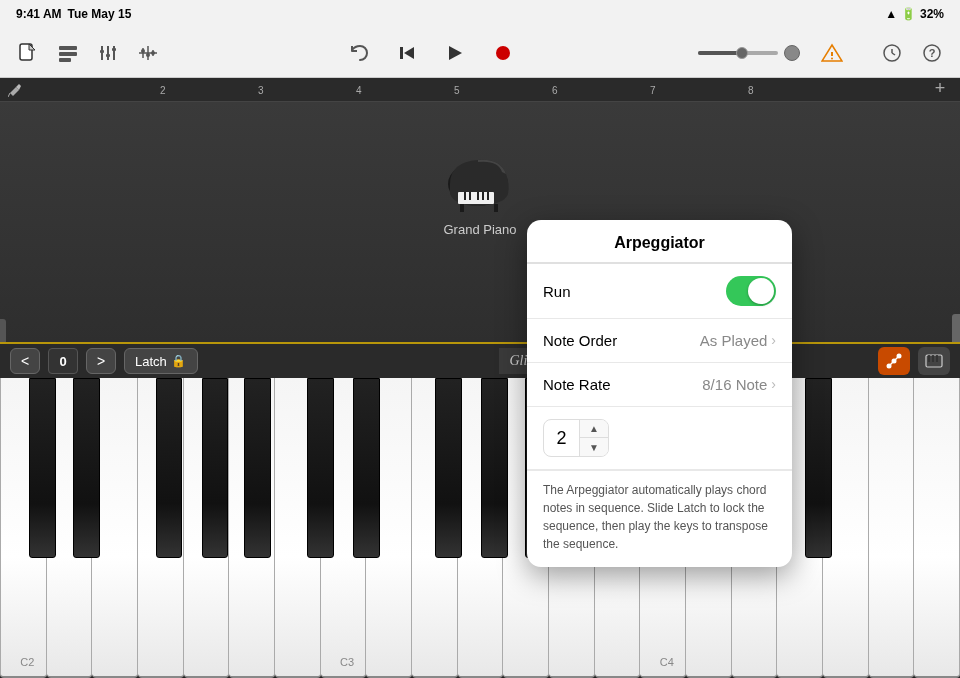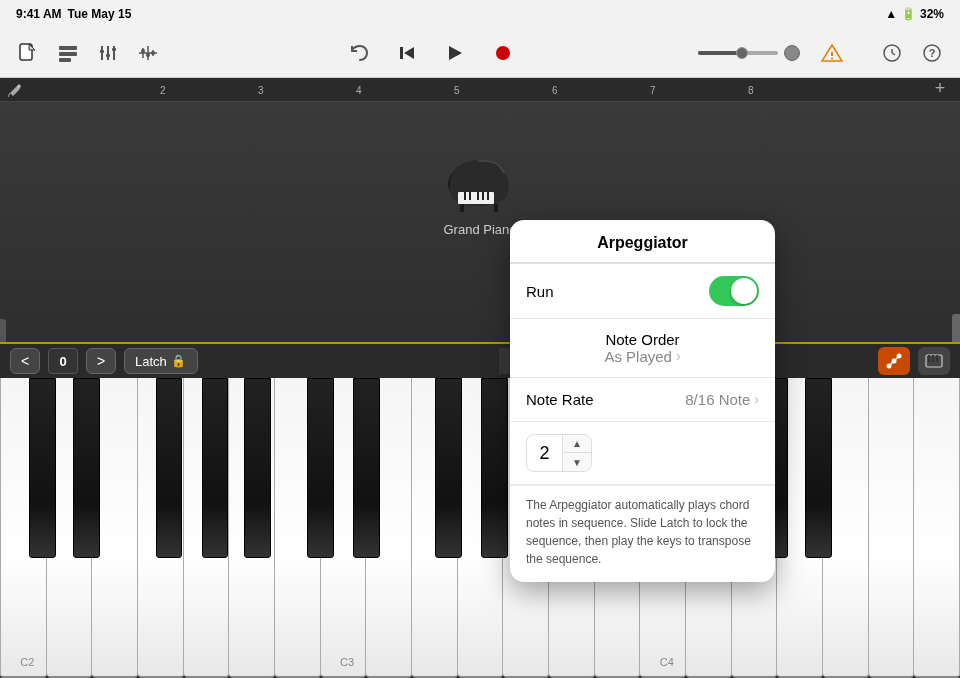--- a/index.html
+++ b/index.html
@@ -253,21 +253,21 @@
       cursor: pointer;
       pointer-events: all;
       z-index: 10;
       border: 1px solid #000;
     }
 
     
     #arpeggiator-popup {
       position: absolute;
       top: 220px;
-      left: 510px;
+      left: 527px;
       width: 265px;
       background: #fff;
       border-radius: 14px;
       box-shadow: 0 8px 30px rgba(0,0,0,0.4);
       z-index: 200;
       overflow: hidden;
     }
 
     .popup-header {
       padding: 14px 16px 10px;
@@ -673,21 +673,21 @@
     <span class="popup-title">Arpeggiator</span>
   </div>
 
   <div style="height:1px; background:#e0e0e0;"></div>
 
   <div class="popup-row">
     <span class="popup-row-label">Run</span>
     <div class="toggle-switch"></div>
   </div>
 
-  <div class="popup-row" style="cursor:pointer;flex-direction:column;">
+  <div class="popup-row" style="cursor:pointer;">
     <span class="popup-row-label">Note Order</span>
     <div class="popup-row-value">
       <span>As Played</span>
       <span class="chevron-right">›</span>
     </div>
   </div>
 
   <div class="popup-row" style="cursor:pointer;">
     <span class="popup-row-label">Note Rate</span>
     <div class="popup-row-value">

